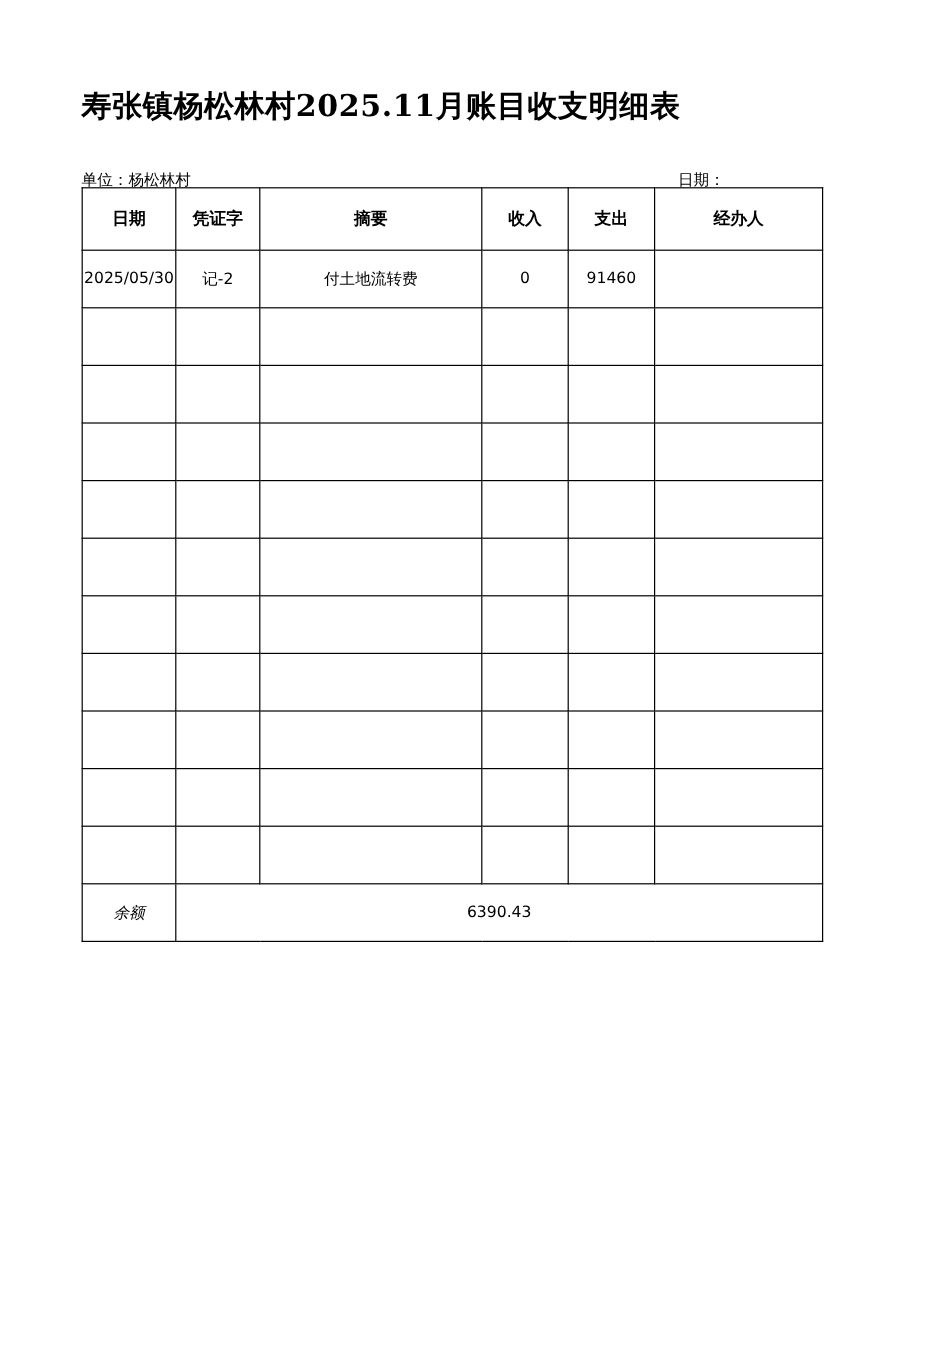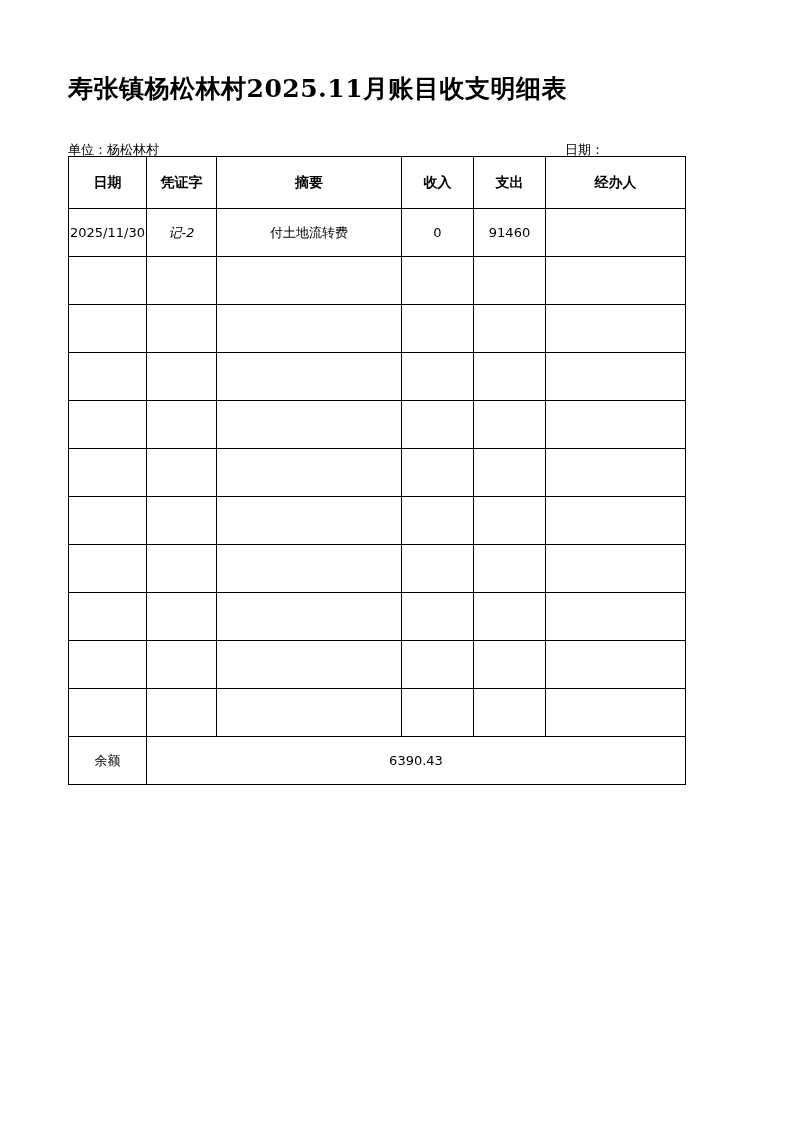--- a/index.html
+++ b/index.html
@@ -89,32 +89,32 @@
   .c-expense{ width: 72px; }
   .c-handler{ width: 140px; }
 
   .cell-date {
     font-family: "DejaVu Sans Mono", "Liberation Mono", monospace;
     font-size: 12px;
   }
   .cell-voucher {
     font-size: 13px;
     font-weight: 700;
-    font-style: italic;
   }
   .cell-summary {
     font-size: 13px;
     font-weight: 700;
   }
   .cell-num {
     font-family: "DejaVu Sans Mono", "Liberation Mono", monospace;
     font-size: 12px;
   }
   .balance-label {
     font-size: 13px;
+    font-style: italic;
   }
   .balance-value {
     font-family: "DejaVu Sans Mono", "Liberation Mono", monospace;
     font-size: 13px;
   }
   tr.balance-row td {
     height: 44px;
   }
 </style>
 </head>
@@ -143,21 +143,21 @@
         <th>日期</th>
         <th>凭证字</th>
         <th>摘要</th>
         <th>收入</th>
         <th>支出</th>
         <th>经办人</th>
       </tr>
     </thead>
     <tbody>
       <tr>
-        <td class="cell-date">2025/11/30</td>
+        <td class="cell-date">2025/05/30</td>
         <td class="cell-voucher">记-2</td>
         <td class="cell-summary">付土地流转费</td>
         <td class="cell-num">0</td>
         <td class="cell-num">91460</td>
         <td class="cell-handler"></td>
       </tr>
       <tr>
         <td class="cell-date"></td>
         <td class="cell-voucher"></td>
         <td class="cell-summary"></td>

